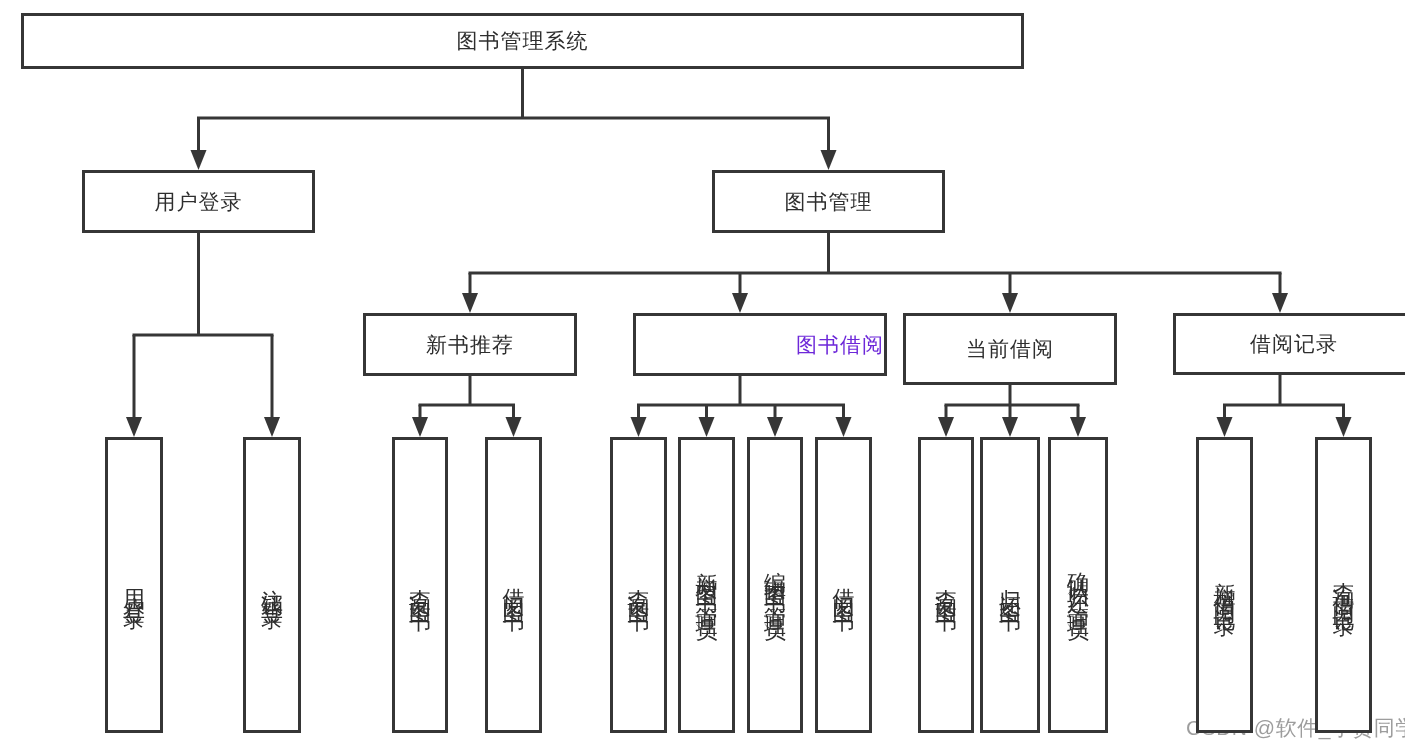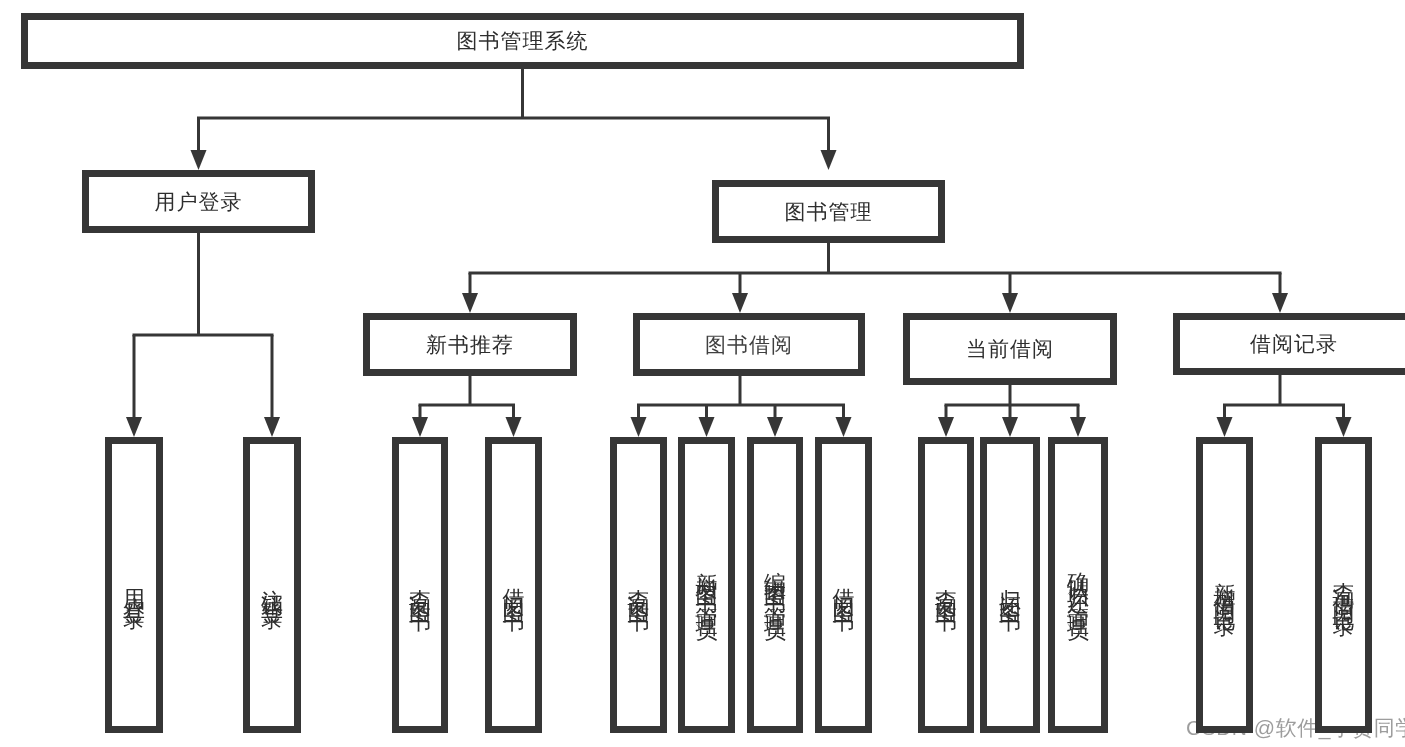--- a/index.html
+++ b/index.html
@@ -11,21 +11,21 @@
     font-family:"Liberation Sans","DejaVu Sans",sans-serif;
   }
   #edges{
     position:absolute;left:0;top:0;width:1405px;height:747px;
     pointer-events:none;
   }
   .node{
     position:absolute;
     box-sizing:border-box;
     background:#ffffff;
-    border:7px solid #701a75;
+    border:3px solid #701a75;
     display:flex;
     align-items:center;
     justify-content:center;
     color:#2e2e2e;
   }
   .node .label{
     display:block;
     font-size:21px;
     letter-spacing:1px;
     white-space:nowrap;
@@ -104,27 +104,27 @@
       <polygon points="1335.5,417 1351.5,417 1343.5,437" fill="#363636"></polygon>
     </svg>
 
   <div class="watermark" style="left: 1186px; top: 714px; color: rgb(157, 157, 157);">CSDN @软件_小贺同学</div>
 <div class="node horizontal" style="left: 21px; top: 13px; width: 1003px; height: 56px; border-color: rgb(54, 54, 54); background: rgb(255, 255, 255); color: rgb(46, 46, 46);">
       <span class="label">图书管理系统</span>
     </div>
     <div class="node horizontal" style="left: 82px; top: 170px; width: 233px; height: 63px; border-color: rgb(54, 54, 54); background: rgb(255, 255, 255); color: rgb(46, 46, 46);">
       <span class="label">用户登录</span>
     </div>
-    <div class="node horizontal" style="left: 712px; top: 170px; width: 233px; height: 63px; border-color: rgb(54, 54, 54); background: rgb(255, 255, 255); color: rgb(46, 46, 46); margin-top: 10px;">
+    <div class="node horizontal" style="left: 712px; top: 170px; width: 233px; height: 63px; border-color: rgb(54, 54, 54); background: rgb(255, 255, 255); color: rgb(46, 46, 46);">
       <span class="label">图书管理</span>
     </div>
     <div class="node horizontal" style="left: 363px; top: 313px; width: 214px; height: 63px; border-color: rgb(54, 54, 54); background: rgb(255, 255, 255); color: rgb(46, 46, 46); font-family: Liberation Mono, monospace;">
       <span class="label">新书推荐</span>
     </div>
-    <div class="node horizontal" style="left: 633px; top: 313px; width: 232px; height: 63px; border-color: rgb(54, 54, 54); background: rgb(255, 255, 255); color: #404040;">
+    <div class="node horizontal" style="left: 633px; top: 313px; width: 254px; height: 63px; border-color: rgb(54, 54, 54); background: rgb(255, 255, 255); color: #6d28d9; justify-content: flex-end;">
       <span class="label">图书借阅</span>
     </div>
     <div class="node horizontal" style="left: 903px; top: 313px; width: 214px; height: 72px; border-color: rgb(54, 54, 54); background: rgb(255, 255, 255); color: rgb(46, 46, 46);">
       <span class="label">当前借阅</span>
     </div>
     <div class="node horizontal" style="left: 1173px; top: 313px; width: 242px; height: 62px; border-color: rgb(54, 54, 54); background: rgb(255, 255, 255); color: rgb(46, 46, 46);">
       <span class="label">借阅记录</span>
     </div>
     <div class="node vertical" style="left: 105px; top: 437px; width: 58px; height: 296px; border-color: rgb(54, 54, 54); background: rgb(255, 255, 255); color: rgb(46, 46, 46);">
       <span class="label">用户登录</span>

